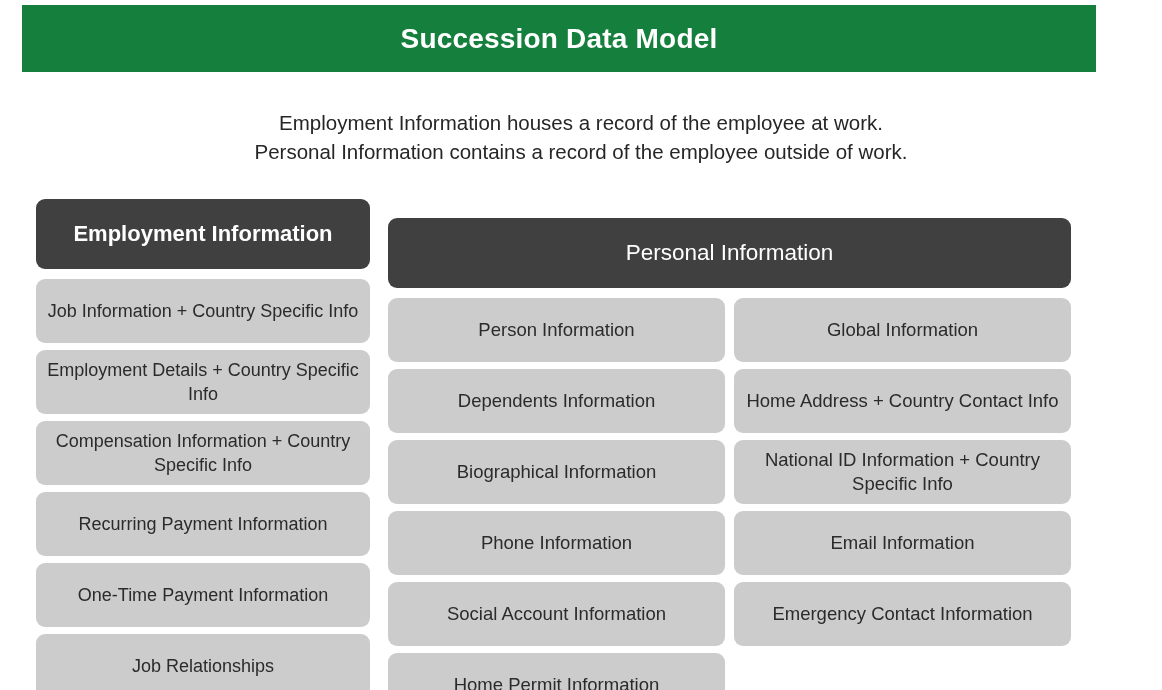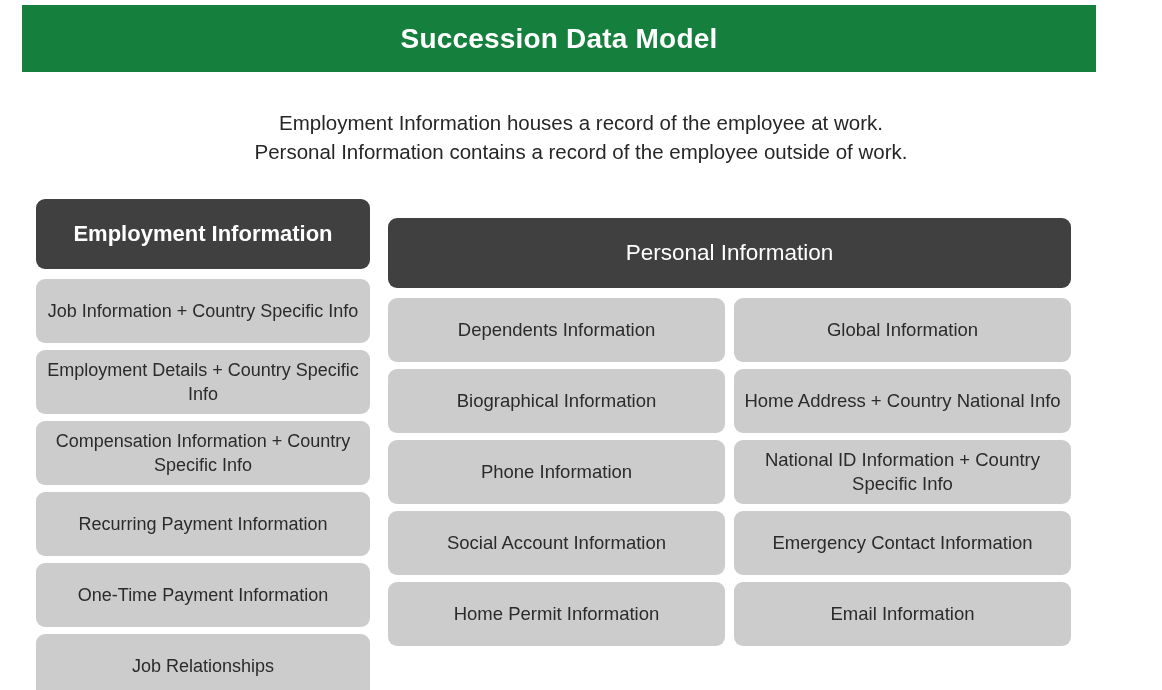--- a/index.html
+++ b/index.html
@@ -146,29 +146,30 @@
         <div class="cell">One-Time Payment Information</div>
         <div class="cell">Job Relationships</div>
       </div>
     </div>
   </div>
 
   <div id="personal-group">
     <div class="group-header">Personal Information</div>
     <div class="cells-wrap">
       <div class="cells-col">
+        <div class="cell">Person Information</div>
         <div class="cell">Dependents Information</div>
         <div class="cell">Biographical Information</div>
         <div class="cell">Phone Information</div>
         <div class="cell">Social Account Information</div>
         <div class="cell">Home Permit Information</div>
       </div>
       <div class="cells-col">
         <div class="cell">Global Information</div>
-        <div class="cell">Home Address + Country National Info</div>
+        <div class="cell">Home Address + Country Contact Info</div>
         <div class="cell">National ID Information + Country Specific Info</div>
+        <div class="cell">Email Information</div>
         <div class="cell">Emergency Contact Information</div>
-        <div class="cell">Email Information</div>
       </div>
     </div>
   </div>
 
 </div>
 
 </body></html>

